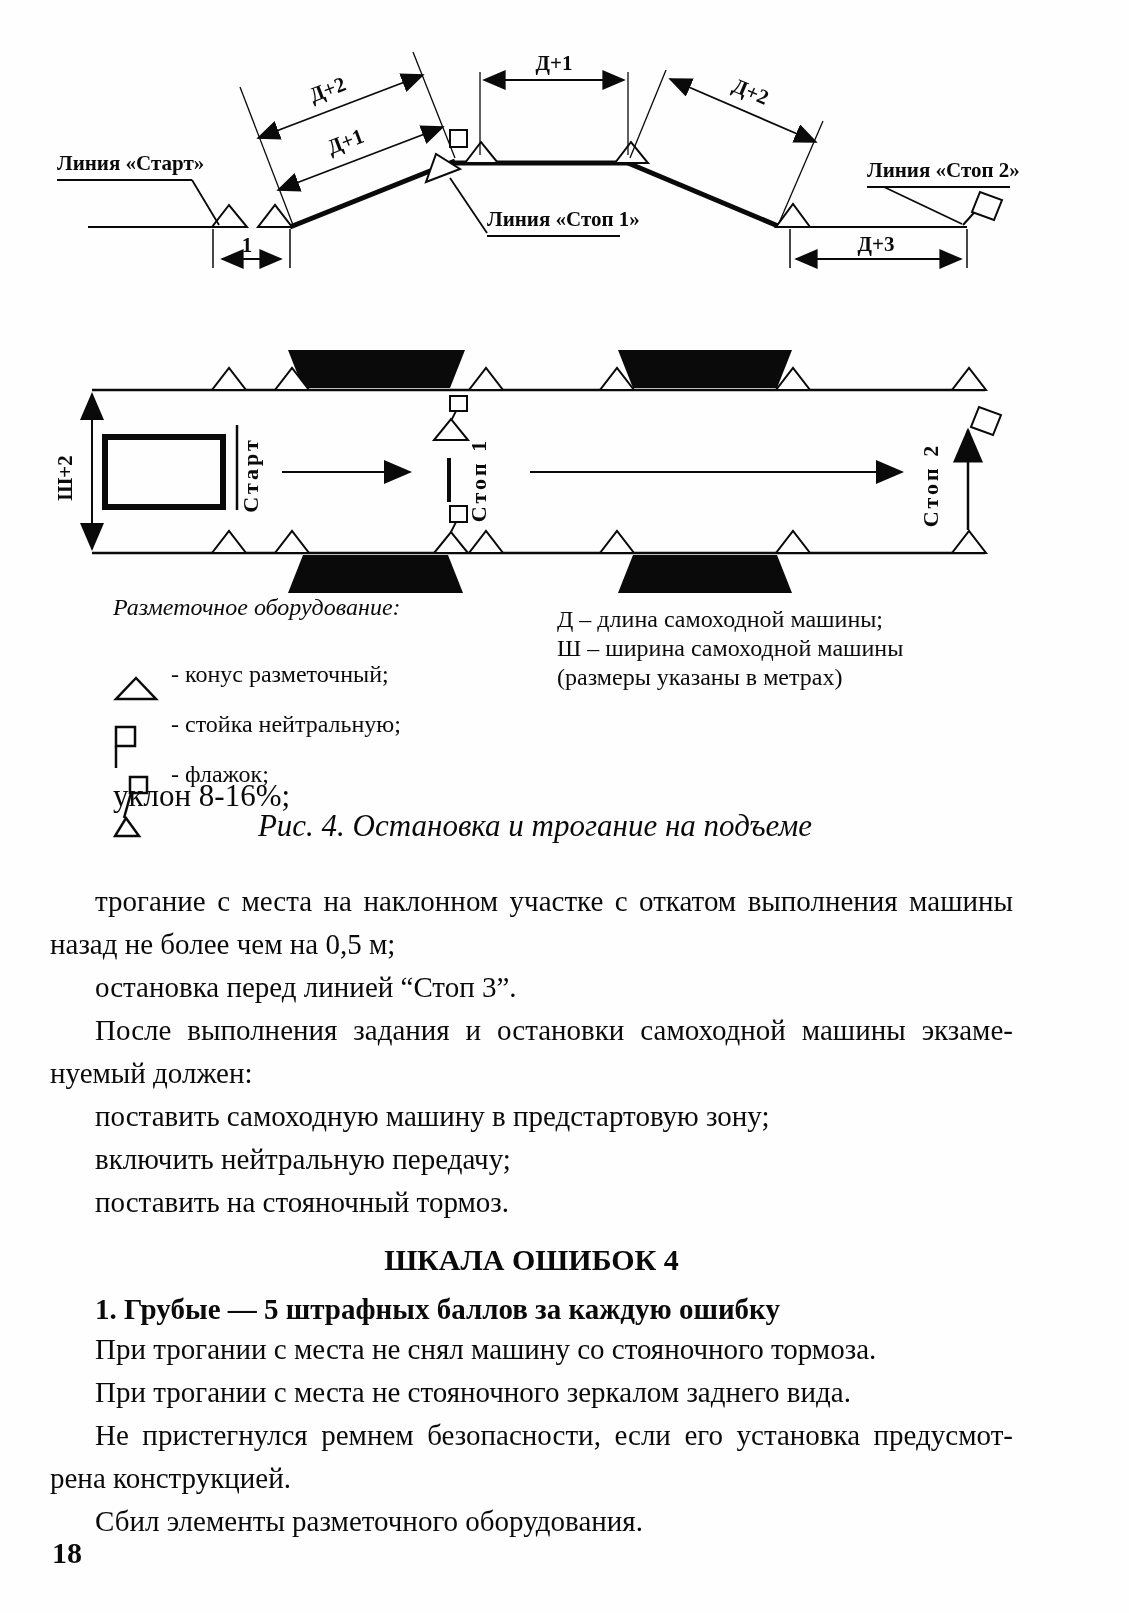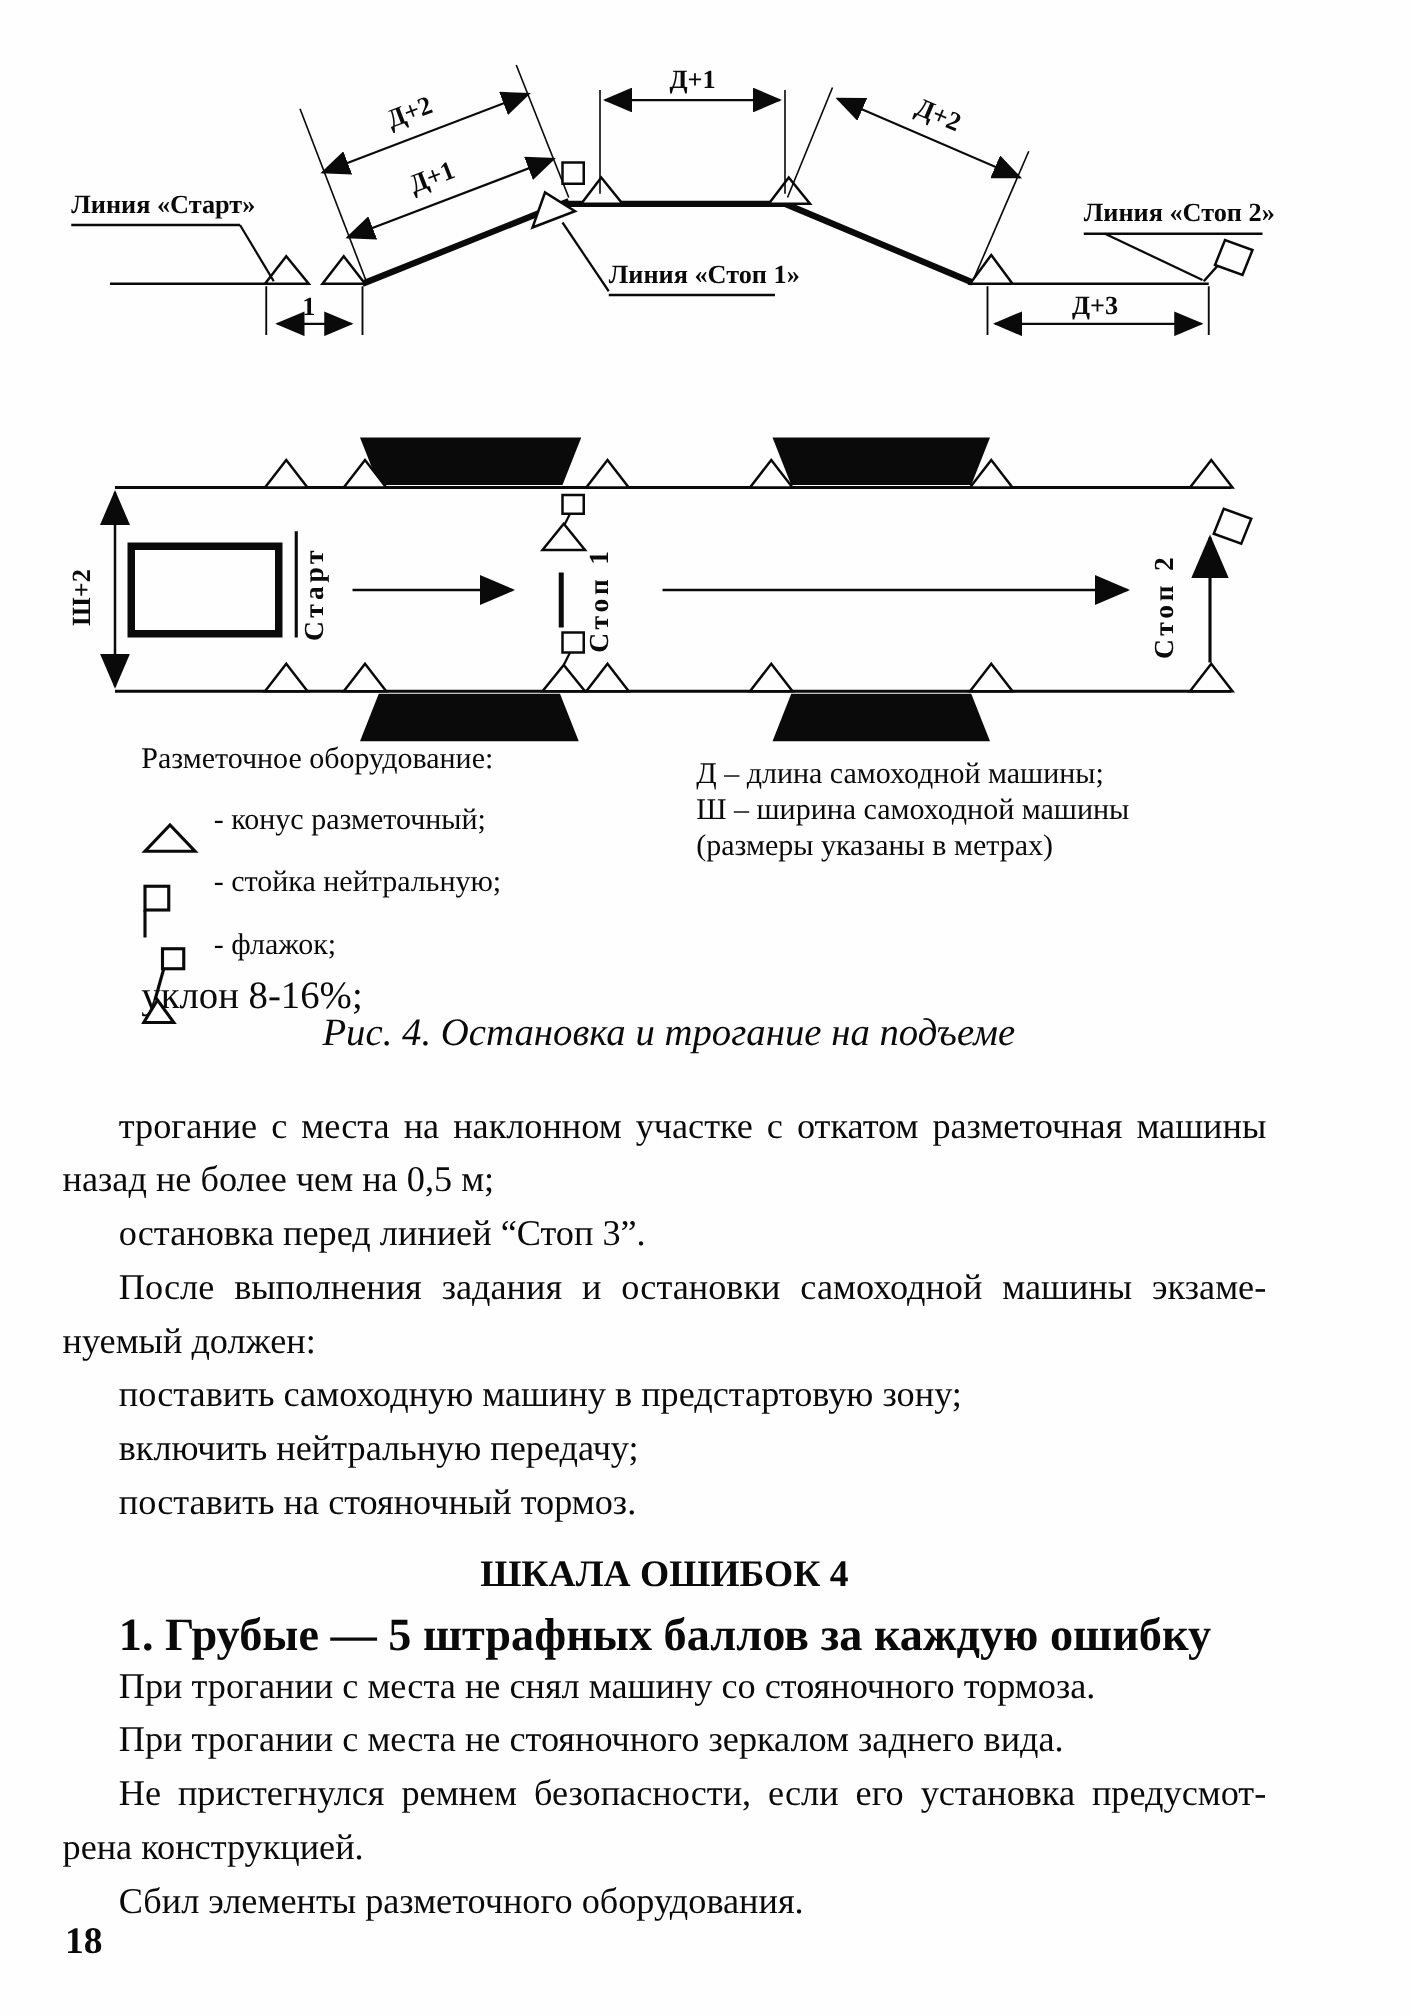--- a/index.html
+++ b/index.html
@@ -5,37 +5,37 @@
   html,body{margin:0;padding:0;background:#e8e8e8;}
   .page{position:relative;width:1129px;height:1613px;background:#fefefe;
         font-family:"Liberation Serif", serif;color:#0a0a0a;overflow:hidden;margin:0 auto;}
   svg{position:absolute;left:0;}
   svg text{font-family:"Liberation Serif", serif;fill:#0a0a0a;}
   .dgm-label{font-weight:bold;font-size:21px;}
   .dim-label{font-weight:bold;font-size:21px;}
   .rot-label{font-weight:bold;font-size:22px;letter-spacing:3px;}
 
   .legend{position:absolute;left:113px;top:594px;width:430px;font-size:24px;}
-  .legend-title{margin-bottom:14px;}
+  .legend-title{margin-bottom:32px;font-style:italic;}
   .legend-row{display:flex;align-items:center;margin-bottom:8px;min-height:42px;}
   .legend-row .sym{width:58px;flex:0 0 58px;}
   .slope-note{position:absolute;left:113px;top:778px;font-size:31px;}
 
   .notes{position:absolute;left:557px;top:605px;font-size:24px;line-height:29px;}
 
   .caption{position:absolute;left:0;top:808px;width:1070px;text-align:center;
            font-style:italic;font-size:31px;}
 
   .bodytext{position:absolute;left:50px;top:880px;width:963px;font-size:29px;}
   .ln{height:43px;line-height:43px;white-space:nowrap;overflow:visible;}
   .ln.ind{padding-left:45px;}
   .ln.just{white-space:normal;text-align:justify;text-align-last:justify;padding-right:0;}
   .ln.just.ind{padding-left:0;text-indent:45px;}
   .heading{height:60px;line-height:72px;text-align:center;font-weight:bold;font-size:30px;}
-  .subheading{height:44px;line-height:50px;font-weight:bold;font-size:37px;padding-left:45px;white-space:nowrap;}
+  .subheading{height:44px;line-height:50px;font-weight:bold;font-size:29px;padding-left:45px;white-space:nowrap;}
 
   .pagenum{position:absolute;left:52px;top:1536px;font-size:30px;font-weight:bold;}
 </style>
 </head>
 <body>
 
 <div class="page">
 
   <svg style="top:30px" width="1129" height="260" viewBox="0 0 1129 260">
     <defs>
@@ -192,21 +192,21 @@
 
   <div class="notes">
     <div>Д – длина самоходной машины;</div>
     <div>Ш – ширина самоходной машины</div>
     <div>(размеры указаны в метрах)</div>
   </div>
 
   <div class="caption">Рис. 4. Остановка и трогание на подъеме</div>
 
   <div class="bodytext">
-    <div class="ln just ind">трогание с места на наклонном участке с откатом разметочная машины</div>
+    <div class="ln just ind">трогание с места на наклонном участке с откатом выполнения машины</div>
     <div class="ln">назад не более чем на 0,5 м;</div>
     <div class="ln ind">остановка перед линией “Стоп 3”.</div>
     <div class="ln just ind">После выполнения задания и остановки самоходной машины экзаме-</div>
     <div class="ln">нуемый должен:</div>
     <div class="ln ind">поставить самоходную машину в предстартовую зону;</div>
     <div class="ln ind">включить нейтральную передачу;</div>
     <div class="ln ind">поставить на стояночный тормоз.</div>
 
     <div class="heading">ШКАЛА ОШИБОК 4</div>
     <div class="subheading">1. Грубые — 5 штрафных баллов за каждую ошибку</div>

